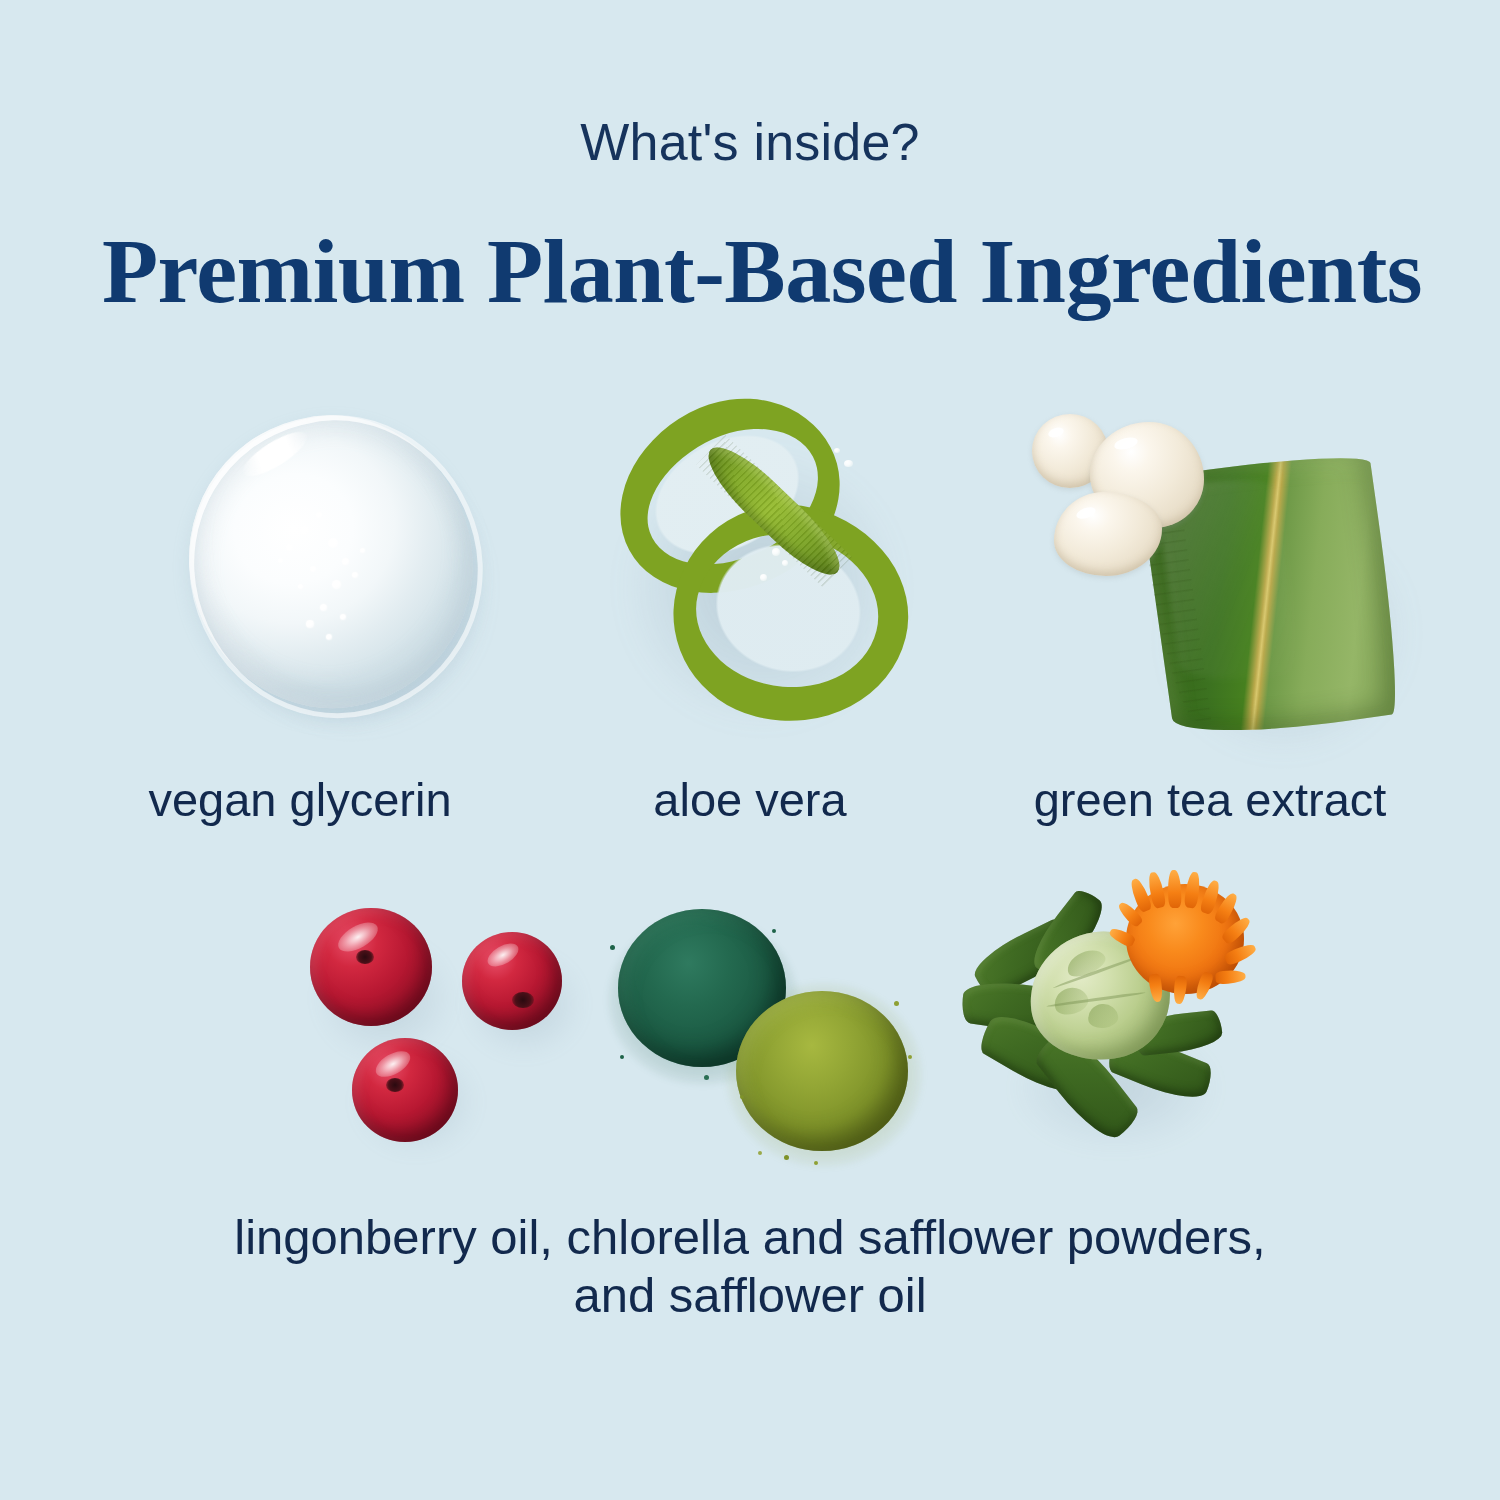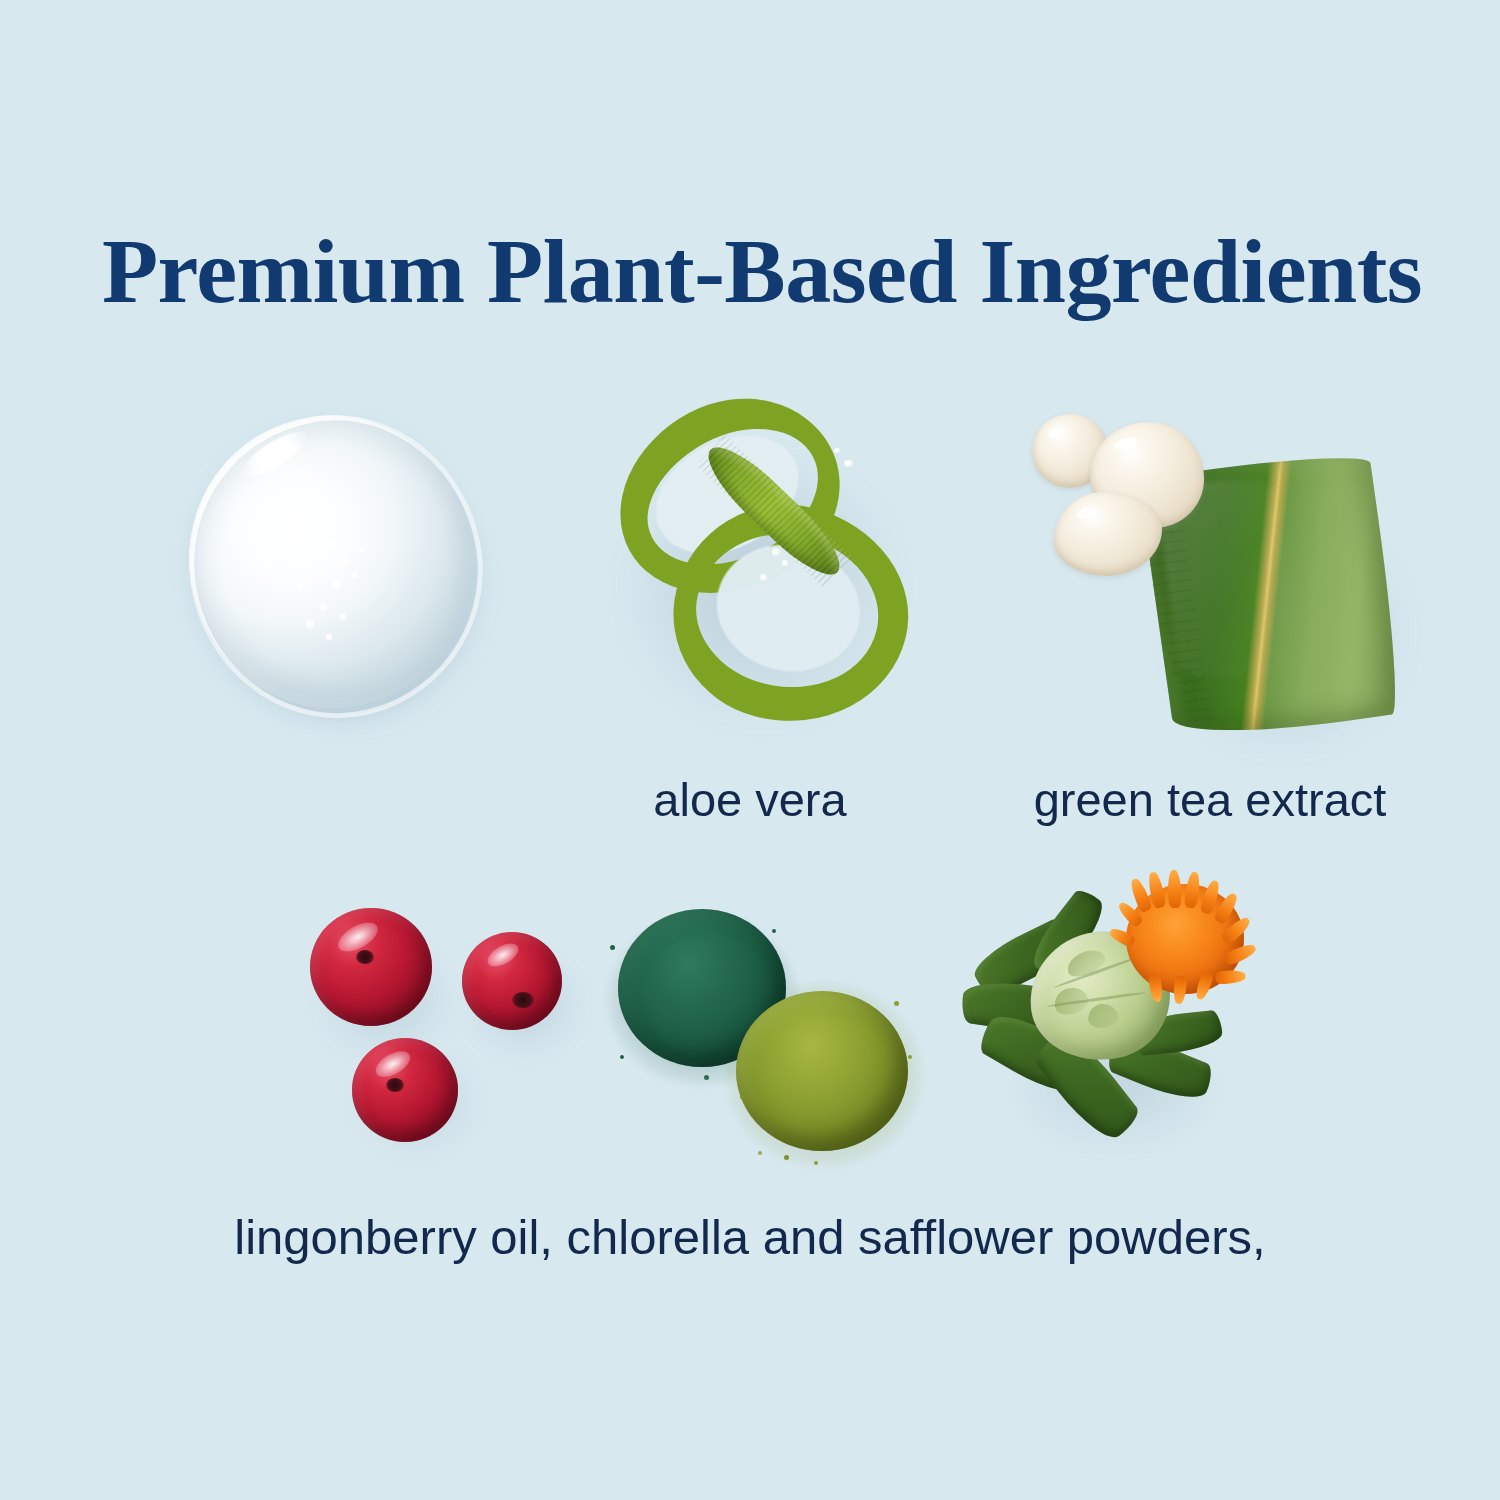--- a/index.html
+++ b/index.html
@@ -332,20 +332,21 @@
     position: absolute;
     background: linear-gradient(180deg, #ffae46 0%, #f57f13 60%, #e06507 100%);
     border-radius: 42% 42% 30% 30% / 60% 60% 26% 26%;
   }
 </style>
 </head>
 <body>
 
 <div id="poster" style="background: rgb(215, 232, 239);">
 
+  <div class="eyebrow">What's inside?</div>
   <div class="headline">Premium Plant-Based Ingredients</div>
 
   <div class="art" id="glycerin-art">
     <div class="shadow-soft gly-shadow"></div>
     <div class="gly-blob"></div>
     <div class="gly-rim"></div>
     <div class="gly-highlight"></div>
     <div class="gly-bubble" style="left:118px;top:118px;width:9px;height:9px;"></div>
     <div class="gly-bubble" style="left:134px;top:104px;width:6px;height:6px;"></div>
     <div class="gly-bubble" style="left:104px;top:136px;width:7px;height:7px;"></div>
@@ -387,20 +388,21 @@
     <div class="tea-leaf-sheen"></div>
     <div class="tea-serration"></div>
     <div class="oil-drop" style="left:14px;top:10px;width:76px;height:74px;border-radius:50%;"></div>
     <div class="oil-drop-hl" style="left:30px;top:24px;width:16px;height:9px;transform:rotate(-18deg);"></div>
     <div class="oil-drop" style="left:72px;top:18px;width:114px;height:106px;border-radius:52% 48% 44% 56% / 50% 54% 46% 50%;"></div>
     <div class="oil-drop-hl" style="left:96px;top:34px;width:24px;height:11px;transform:rotate(-14deg);"></div>
     <div class="oil-drop" style="left:36px;top:88px;width:108px;height:84px;border-radius:46% 54% 52% 48% / 58% 44% 56% 42%;"></div>
     <div class="oil-drop-hl" style="left:58px;top:104px;width:20px;height:10px;transform:rotate(-20deg);"></div>
   </div>
 
+  <div class="ing-label" style="left:0px;top:772px;width:600px;">vegan glycerin</div>
   <div class="ing-label" style="left:930px;top:772px;width:560px;">green tea extract</div>
   <div class="ing-label" style="left:540px;top:772px;width:420px;">aloe vera</div>
 
   <div class="art" id="berry-art">
     <div class="shadow-soft berry-shadow" style="left:18px;top:40px;width:134px;height:120px;"></div>
     <div class="shadow-soft berry-shadow" style="left:166px;top:54px;width:116px;height:104px;"></div>
     <div class="shadow-soft berry-shadow" style="left:56px;top:152px;width:120px;height:104px;"></div>
 
     <div class="berry" style="left:10px;top:10px;width:122px;height:118px;"></div>
     <div class="berry-hl" style="left:36px;top:28px;width:44px;height:22px;"></div>
@@ -464,15 +466,16 @@
     <div class="saff-petal" style="left:266px;top:84px;width:13px;height:30px;transform:rotate(86deg);"></div>
     <div class="saff-petal" style="left:166px;top:22px;width:12px;height:28px;transform:rotate(-44deg);"></div>
     <div class="saff-petal" style="left:158px;top:46px;width:12px;height:26px;transform:rotate(-64deg);"></div>
     <div class="saff-petal" style="left:192px;top:96px;width:12px;height:28px;transform:rotate(172deg);"></div>
     <div class="saff-petal" style="left:216px;top:98px;width:12px;height:28px;transform:rotate(186deg);"></div>
     <div class="saff-petal" style="left:240px;top:94px;width:12px;height:28px;transform:rotate(200deg);"></div>
   </div>
 
   <div class="caption">
     <div>lingonberry oil, chlorella and safflower powders,</div>
+    <div>and safflower oil</div>
   </div>
 
 </div>
 
 </body></html>

